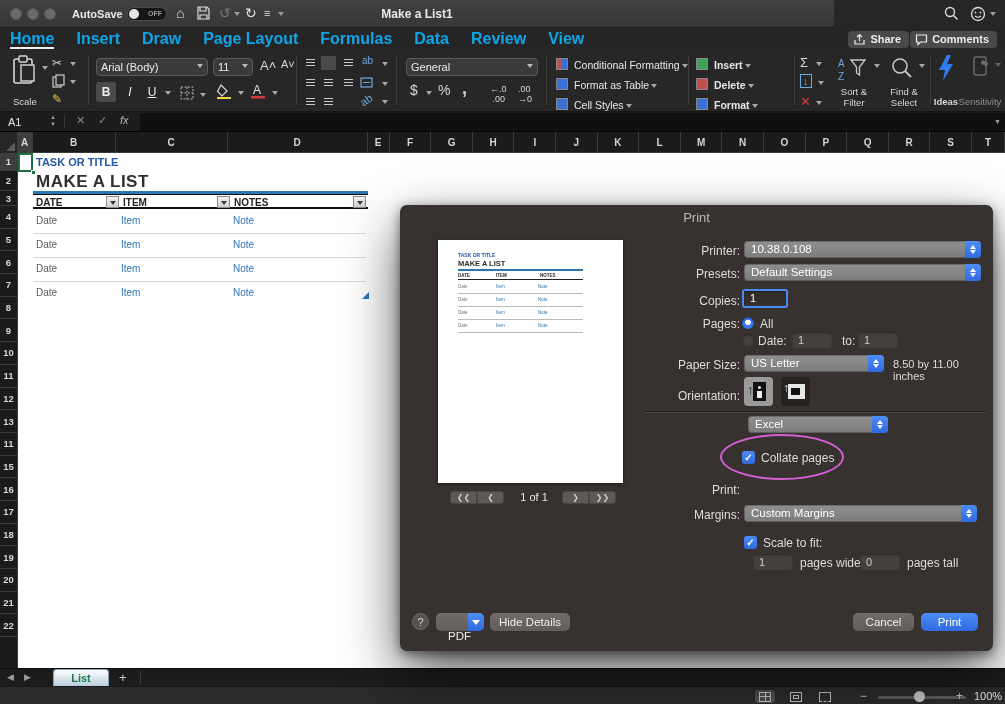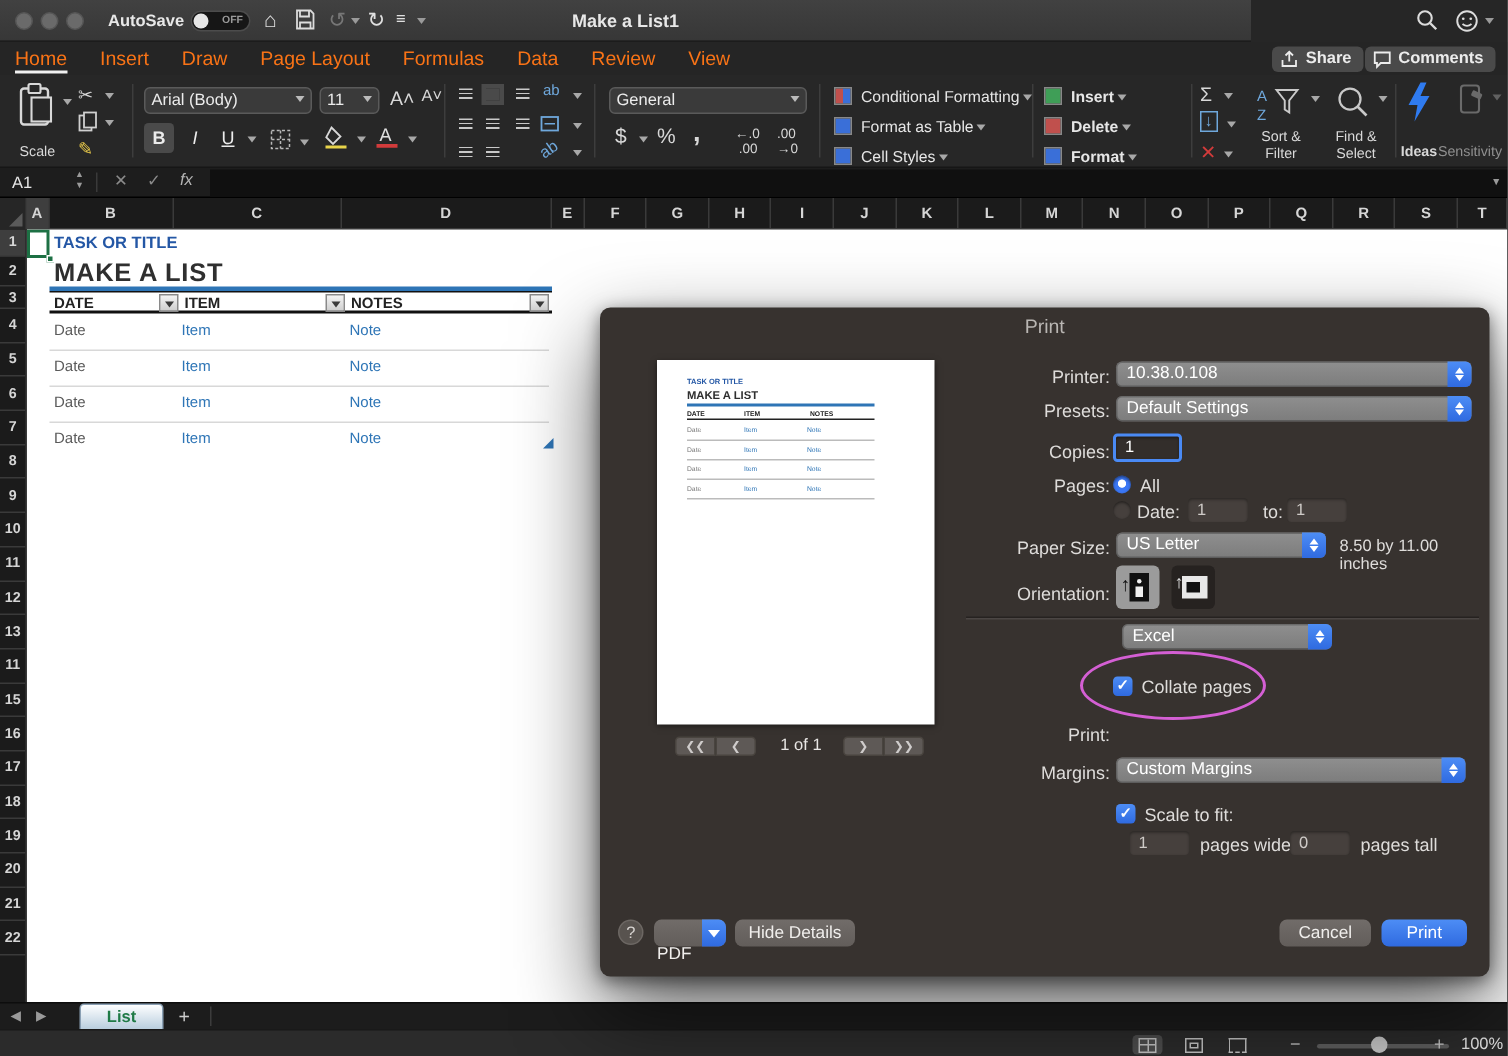--- a/index.html
+++ b/index.html
@@ -14,21 +14,21 @@
   .autosave-toggle { position:absolute; left:127px; top:7px; width:40px; height:14px; border-radius:8px; background:#161616; border:1px solid #4c4c4c; }
   .autosave-knob { position:absolute; left:1px; top:1px; width:10px; height:10px; border-radius:50%; background:#e6e6e6; }
   .autosave-state { position:absolute; right:4px; top:2px; font-size:7px; font-weight:bold; color:#9a9a9a; }
   .tb-ic { position:absolute; top:5px; color:#e0e0e0; font-size:14px; line-height:16px; }
   .tb-chev { position:absolute; top:12px; width:0; height:0; border-left:3px solid transparent; border-right:3px solid transparent; border-top:4px solid #9a9a9a; }
   .win-title { position:absolute; left:0; right:0; top:7px; text-align:center; font-size:12px; font-weight:bold; color:#e8e8e8; }
   .tb-svg { position:absolute; top:6px; }
 
   
   .ribbontabs { position:absolute; left:0; top:28px; width:1005px; height:22px; background:#252525; }
-  .rtab { position:relative; float:left; margin-left:22px; font-size:13px; font-weight:normal; color:#f97316; line-height:22px; cursor:default; }
+  .rtab { position:relative; float:left; margin-left:22px; font-size:16px; font-weight:bold; color:#0ea5e9; line-height:22px; cursor:default; }
   .rtab:first-child { margin-left:10px; }
   .rtab.active::after { content:""; position:absolute; left:0; right:0; bottom:1px; height:2px; background:#f0f0f0; }
   .pillbtn { position:absolute; top:3px; height:17px; background:#4a4a4a; border-radius:4px; color:#ececec; font-size:11px; font-weight:bold; line-height:17px; padding:0 8px 0 22px; }
   .pillbtn svg { position:absolute; left:5px; top:2px; }
 
   
   .ribbon { position:absolute; left:0; top:50px; width:1005px; height:62px; background:#272727; border-bottom:1px solid #161616; }
   .rsep { position:absolute; top:6px; bottom:6px; width:1px; background:#3d3d3d; }
   .rlabel { position:absolute; font-size:9.5px; color:#d8d8d8; }
   .rsel { position:absolute; height:18px; background:#3a3a3a; border:1px solid #5a5a5a; border-radius:4px; color:#ececec; font-size:11px; line-height:16px; padding:0 4px; }
@@ -111,21 +111,21 @@
   .ob-sel { background:#9b9b9b; }
   .ob-un { background:#262220; }
   .ob-page { position:absolute; background:#111; }
   .ob-page i { position:absolute; background:#f0f0f0; }
   .dlg-sep { position:absolute; height:1px; background:rgba(255,255,255,.10); box-shadow:0 -1px 0 rgba(0,0,0,.3); }
   .annot-ellipse { position:absolute; border:2.5px solid #d45fd4; border-radius:50%; }
   .dbtn { position:absolute; height:18px; border-radius:5px; background:linear-gradient(#716c69,#625d5a); color:#f0eeec; font-size:11.5px; text-align:center; line-height:18px; }
   .dbtn.primary { background:linear-gradient(#4d8df5,#2f6ae0); color:#fff; }
   .helpbtn { position:absolute; width:17px; height:17px; border-radius:50%; background:#58534f; border:1px solid #6c6763; color:#d6d3d0; font-size:11px; text-align:center; line-height:16px; }
   .pdfbtn { position:absolute; width:48px; height:18px; border-radius:5px; background:linear-gradient(#716c69,#625d5a); color:#f0eeec; font-size:11.5px; }
-  .pdfbtn .ptxt { position:absolute; left:2px; top:2px;margin-top:15px; }
+  .pdfbtn .ptxt { position:absolute; left:12px; top:2px;margin-top:15px; }
   .pdfcap { position:absolute; right:0; top:0; width:16px; height:18px; border-radius:0 5px 5px 0; background:linear-gradient(#4d8df5,#2f6ae0); }
   .pdfcap::after { content:""; position:absolute; left:4px; top:7px; border-left:4px solid transparent; border-right:4px solid transparent; border-top:5px solid #fff; }
 
   
   .tabbar { position:absolute; left:0; top:668px; width:1005px; height:18px; background:#1c1c1c; border-top:1px solid #0d0d0d; }
   .tabarrow { position:absolute; top:3px; font-size:9px; color:#9a9a9a; }
   .sheettab { position:absolute; left:53px; top:0px; width:56px; height:18px; background:linear-gradient(#fdfeff,#b9cede); border:1px solid #8aa0b4; border-radius:3px 3px 0 0; text-align:center; font-size:11px; font-weight:bold; color:#1f7a46; line-height:17px; }
   .addtab { position:absolute; left:119px; top:1px; font-size:13px; color:#cccccc; }
   .tabdiv { position:absolute; left:140px; top:2px; bottom:2px; width:1px; background:#3c3c3c; }
   .statusbar { position:absolute; left:0; top:686px; width:1005px; height:18px; background:#2b2b2b; border-top:1px solid #191919; }

